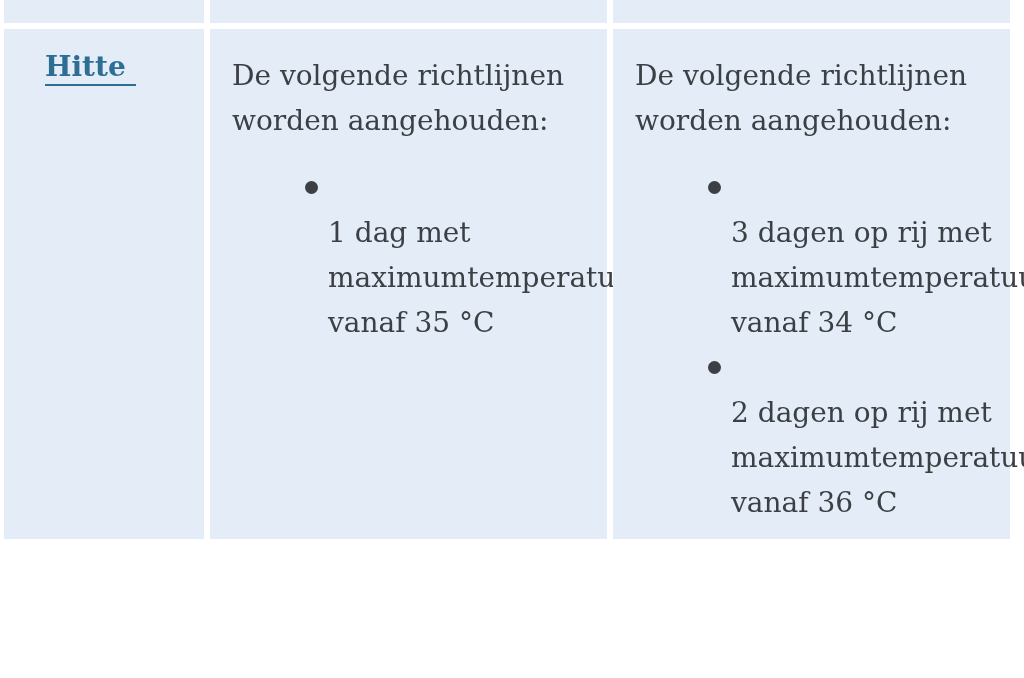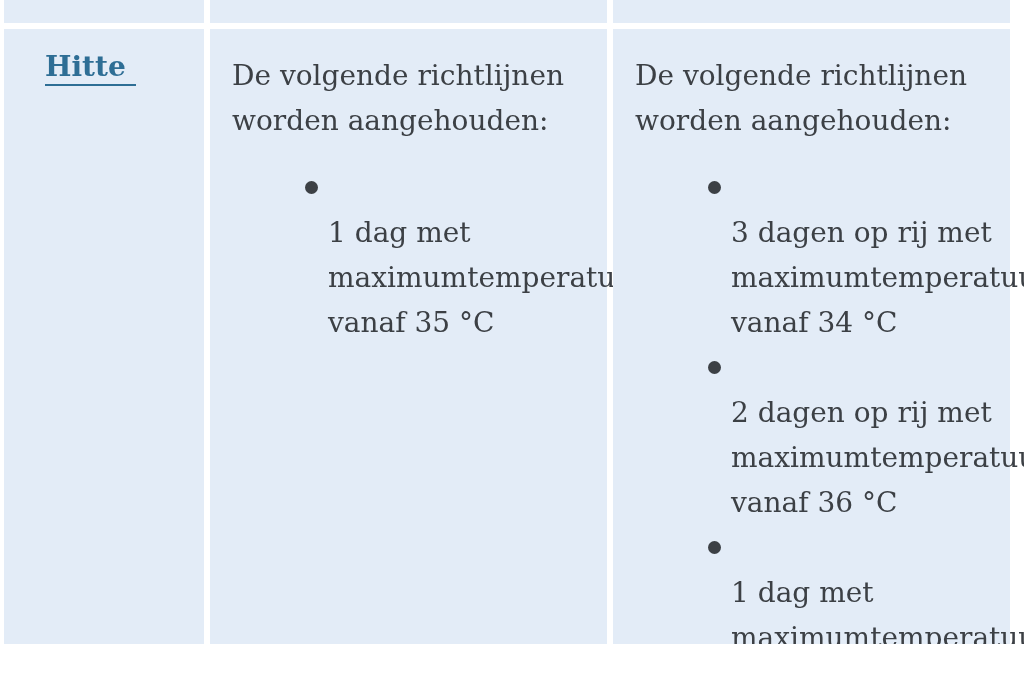--- a/index.html
+++ b/index.html
@@ -4,21 +4,21 @@
 <style>
   html, body {
     margin: 0;
     padding: 0;
     background: #ffffff;
     font-family: "DejaVu Serif", "Liberation Serif", serif;
   }
   .screen {
     position: relative;
     width: 1024px;
-    height: 644px;
+    height: 539px;
     background: #ffffff;
     overflow: hidden;
   }
   .cell {
     position: absolute;
     background: #e3ecf7;
     box-sizing: border-box;
   }
   
   .stub { top: 0; height: 23px; }

